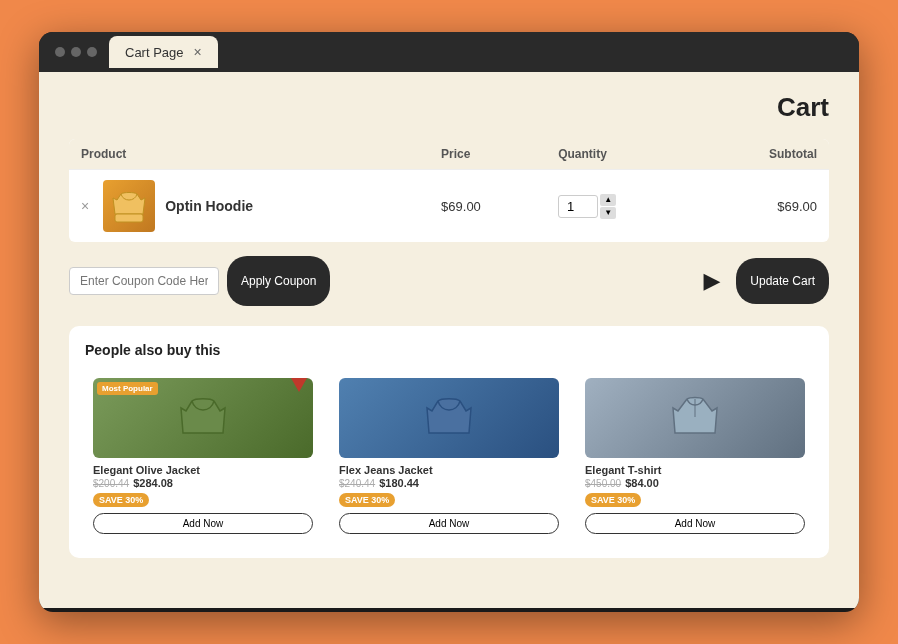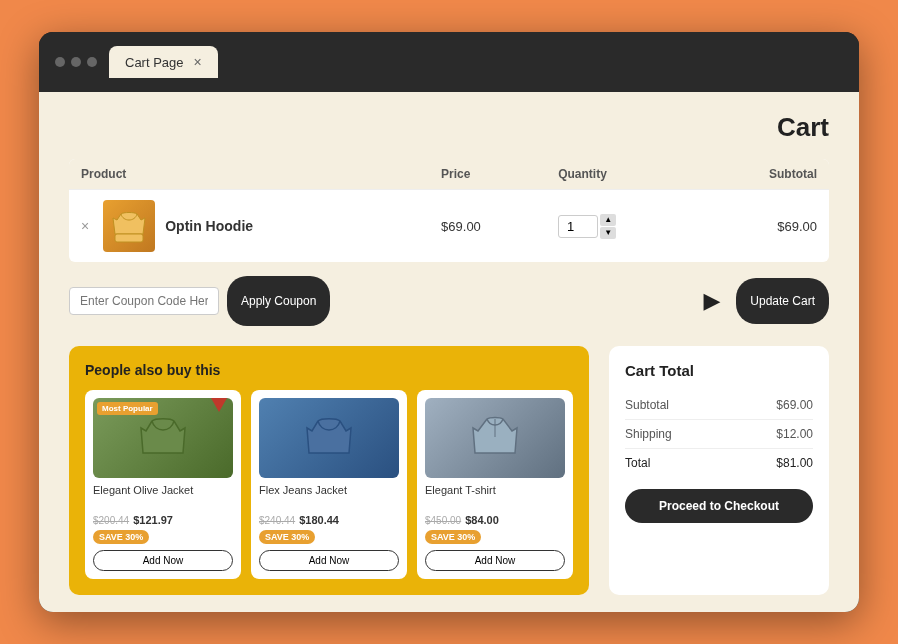--- a/index.html
+++ b/index.html
@@ -15,21 +15,21 @@
     .browser-window {
       background: #1a1a1a;
       border-radius: 14px;
       width: 820px;
       height: 580px;
       overflow: hidden;
       box-shadow: 0 10px 40px rgba(0,0,0,0.4);
     }
     .browser-titlebar {
       background: #2a2a2a;
-      height: 60px;
+      height: 40px;
       display: flex;
       align-items: center;
       padding: 0 16px;
       gap: 12px;
     }
     .browser-dots {
       display: flex;
       gap: 6px;
     }
     .browser-dot {
@@ -189,21 +189,21 @@
       border-radius: 20px;
       padding: 16px 14px;
       font-size: 12px;
       cursor: pointer;
     }
     .bottom-section {
       display: flex;
       gap: 20px;
     }
     .people-buy {
-      background: #eab308;
+      background: #ffffff;
       border-radius: 10px;
       padding: 16px;
       flex: 1;
     }
     .people-buy h3 {
       font-size: 14px;
       font-weight: 700;
       color: #222;
       margin-bottom: 12px;
     }
@@ -246,24 +246,24 @@
       position: absolute;
       top: 0;
       right: 6px;
       width: 0;
       height: 0;
       border-left: 8px solid transparent;
       border-right: 8px solid transparent;
       border-top: 14px solid #c0392b;
     }
     .card-name {
-      font-weight: 400;
+      font-weight: 700;
       color: #333;
       font-size: 11px;
-      margin-bottom: 18px;
+      margin-bottom: 1px;
     }
     .card-price-row {
       display: flex;
       gap: 4px;
       align-items: center;
       margin-bottom: 4px;
     }
     .old-price {
       color: #aaa;
       text-decoration: line-through;
@@ -420,21 +420,21 @@
               <span class="most-popular">Most Popular</span>
               <div class="bookmark-icon"></div>
               <svg width="50" height="55" viewBox="0 0 50 55" fill="none">
                 <path d="M14 10 L8 20 L3 17 L5 42 L45 42 L47 17 L42 20 L36 10 C33 7 17 7 14 10Z" fill="#6a8a4a" stroke="#4a6a2a" stroke-width="1.5"></path>
                 <path d="M14 10 C17 22 33 22 36 10" fill="none" stroke="#4a6a2a" stroke-width="1.5"></path>
               </svg>
             </div>
             <div class="card-name">Elegant Olive Jacket</div>
             <div class="card-price-row">
               <span class="old-price">$200.44</span>
-              <span class="new-price">$121.97</span>
+              <span class="new-price">$284.08</span>
             </div>
             <div><span class="save-badge">SAVE 30%</span></div>
             <button class="add-now-btn">Add Now</button>
           </div>
 
           <div class="product-card">
             <div class="card-img img-jeans">
               <svg width="50" height="55" viewBox="0 0 50 55" fill="none">
                 <path d="M14 10 L8 20 L3 17 L5 42 L45 42 L47 17 L42 20 L36 10 C33 7 17 7 14 10Z" fill="#4a70a0" stroke="#2a5080" stroke-width="1.5"></path>
                 <path d="M14 10 C17 22 33 22 36 10" fill="none" stroke="#2a5080" stroke-width="1.5"></path>
@@ -462,31 +462,15 @@
               <span class="old-price">$450.00</span>
               <span class="new-price">$84.00</span>
             </div>
             <div><span class="save-badge">SAVE 30%</span></div>
             <button class="add-now-btn">Add Now</button>
           </div>
 
         </div>
       </div>
 
-      <div class="cart-total">
-        <h3>Cart Total</h3>
-        <div class="total-row">
-          <span class="label">Subtotal</span>
-          <span class="value">$69.00</span>
-        </div>
-        <div class="total-row">
-          <span class="label">Shipping</span>
-          <span class="value">$12.00</span>
-        </div>
-        <div class="total-row last">
-          <span class="label">Total</span>
-          <span class="value">$81.00</span>
-        </div>
-        <button class="checkout-btn">Proceed to Checkout</button>
-      </div>
     </div>
   </div>
 </div>
 
 </body></html>

